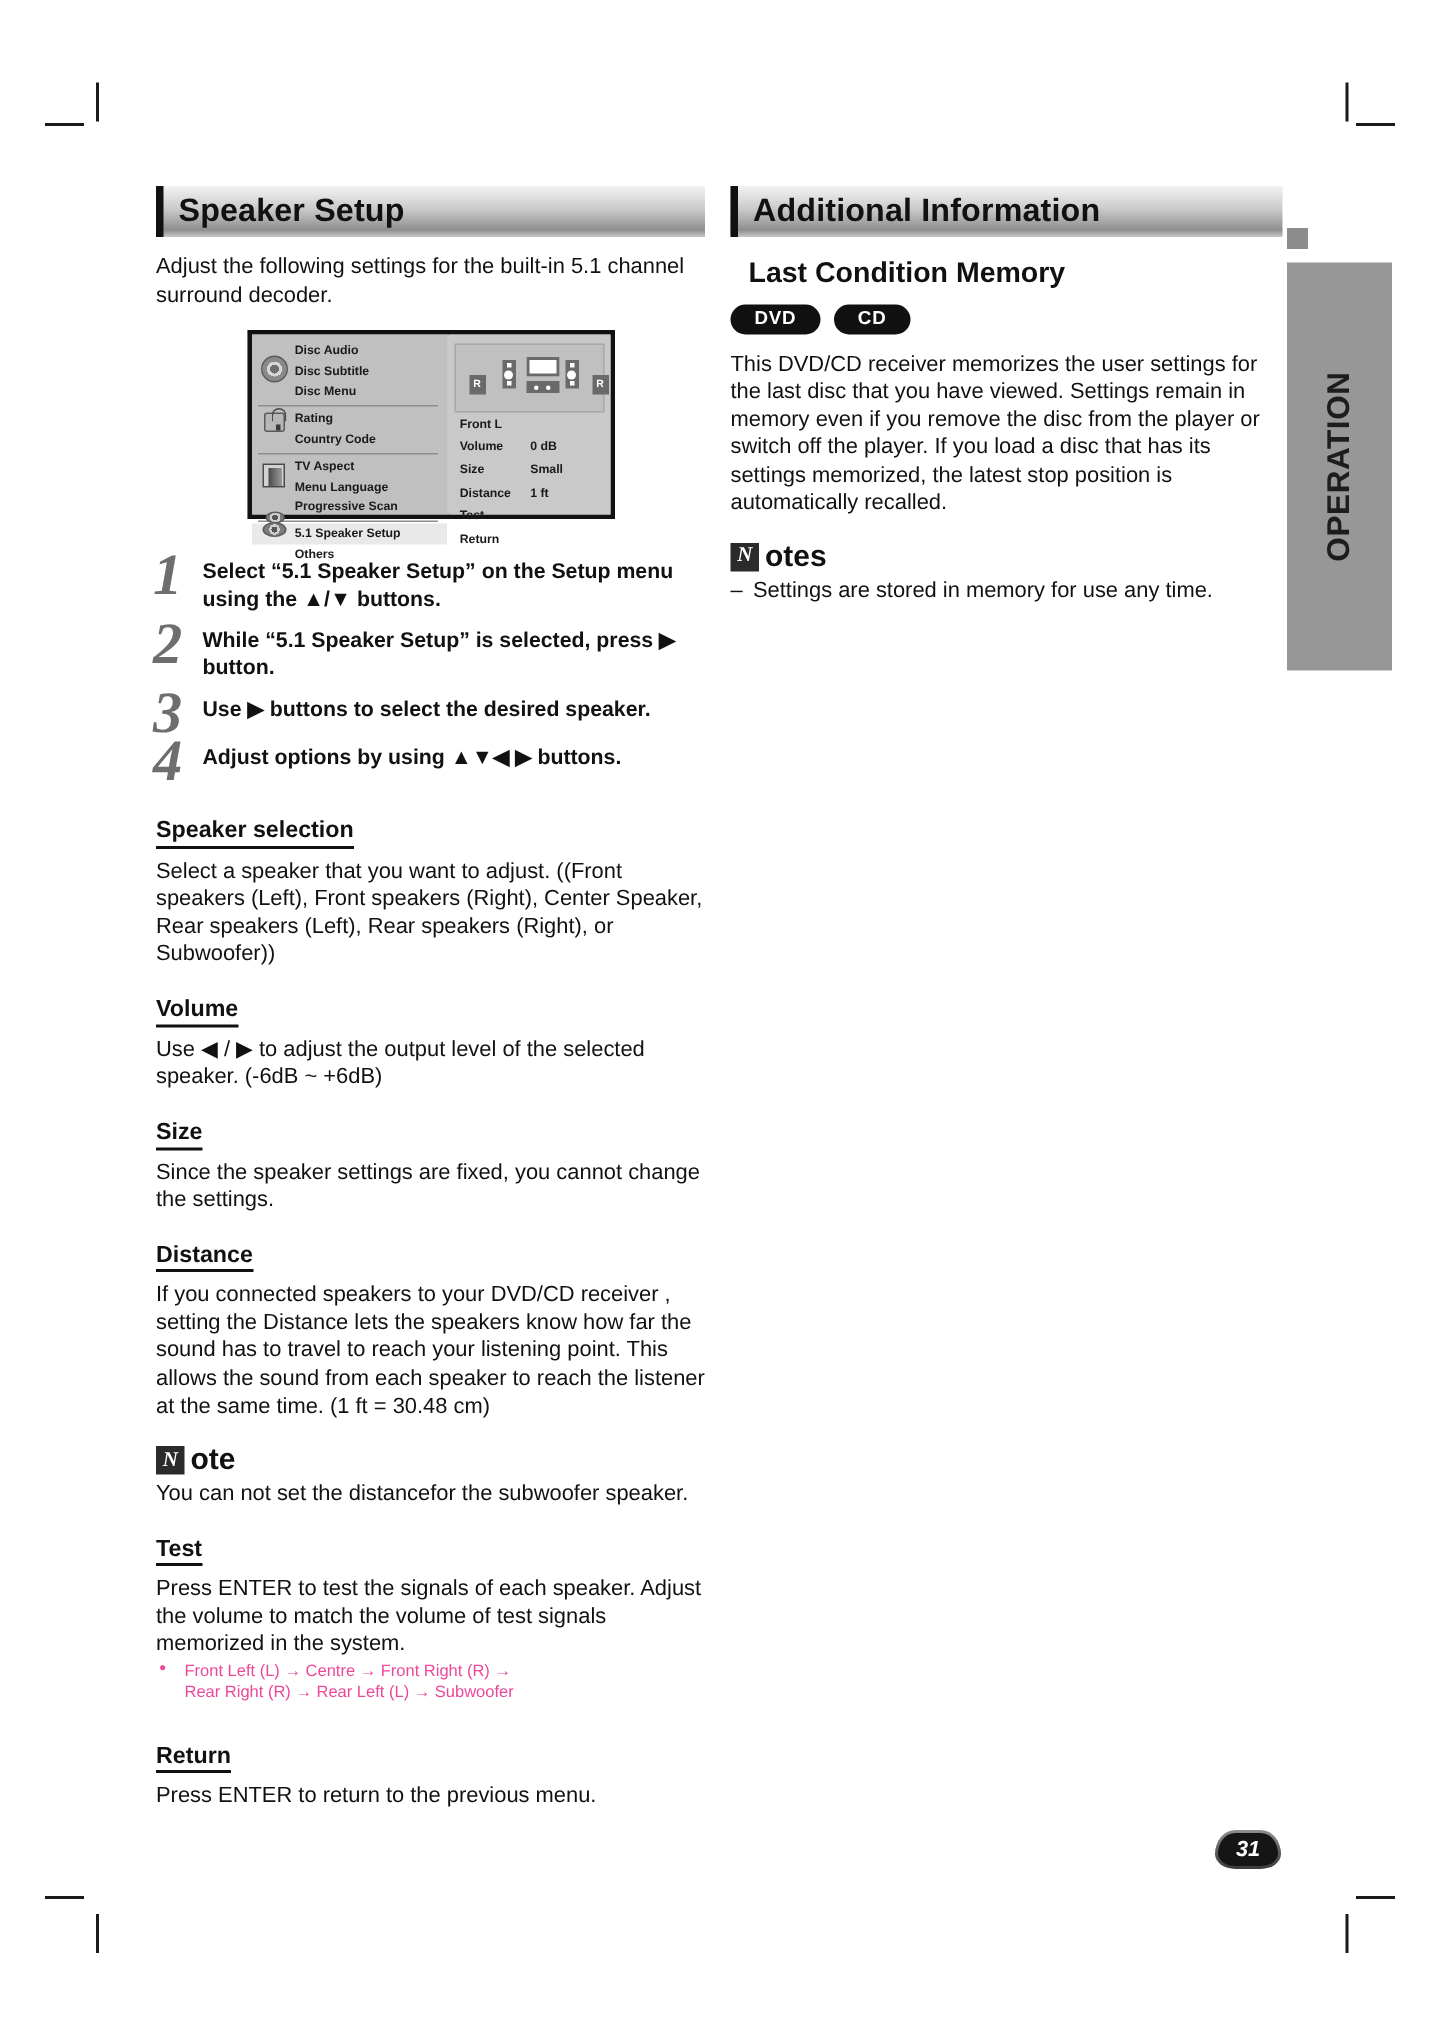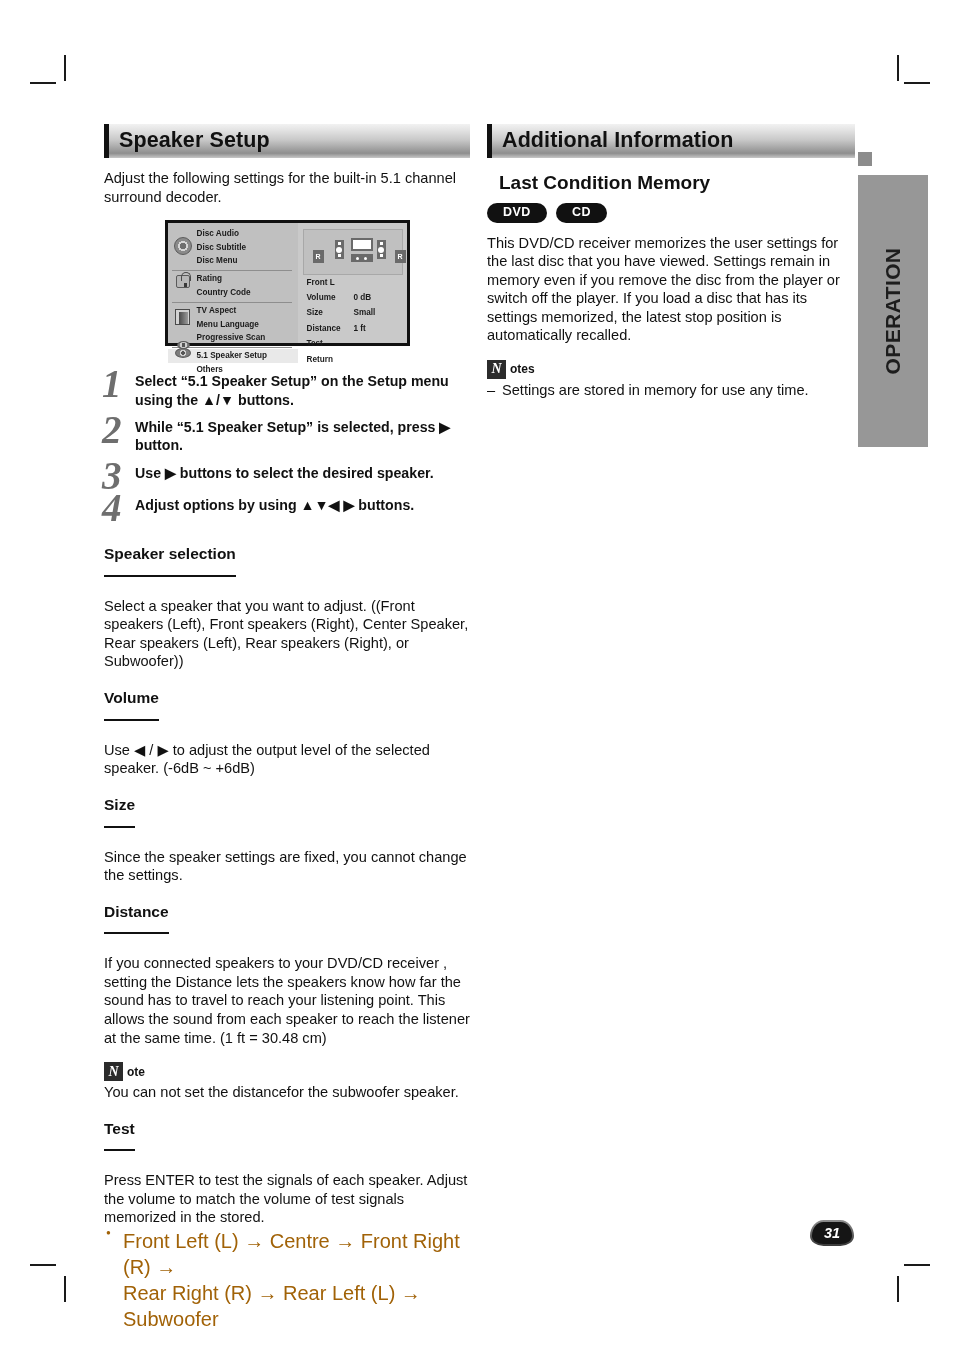--- a/index.html
+++ b/index.html
@@ -84,30 +84,30 @@
     line-height: 1;
   }
 
   
   p.body {
     margin: 11px 0 0 0;
     font-size: 14.6px;
     line-height: 1.27;
     color: #111;
   }
-  p.tight { margin-top: 20px; }
+  p.tight { margin-top: 6px; }
 
   h3.sub {
     margin: 18px 0 0 0;
     font-size: 15.5px;
     font-weight: bold;
     color: #111;
     display: inline-block;
     border-bottom: 2.2px solid #111;
-    padding-bottom: 12px;
+    padding-bottom: 1px;
     line-height: 1.15;
   }
   h2.sub2 {
     margin: 14px 0 0 12px;
     font-size: 19px;
     font-weight: bold;
     color: #111;
   }
 
   
@@ -326,21 +326,21 @@
     width: 19px; height: 19px;
     background: #2b2b2b;
     color: #fff;
     font-family: "Liberation Serif", serif;
     font-style: italic;
     font-weight: bold;
     font-size: 14px;
     line-height: 1;
   }
   .note-word {
-    font-size: 12px;
+    font-size: 20px;
     font-weight: bold;
     color: #111;
   }
   ul.dash {
     margin: 2px 0 0 0;
     padding: 0;
     list-style: none;
   }
   ul.dash li {
     font-size: 14.6px;
@@ -356,23 +356,23 @@
     left: 0;
   }
 
   
   ul.bullet {
     margin: 1px 0 0 0;
     padding: 0;
     list-style: none;
   }
   ul.bullet li {
-    font-size: 20px;
+    font-size: 11px;
     line-height: 1.3;
-    color: #a16207;
+    color: #ec4899;
     padding-left: 19px;
     position: relative;
   }
   ul.bullet li::before {
     content: "\25CF";
     position: absolute;
     left: 2px;
     top: 0px;
     font-size: 8px;
   }
@@ -567,21 +567,21 @@
     <div>
       <div class="note-head">
         <span class="note-glyph">N</span>
         <span class="note-word">ote</span>
       </div>
       <p class="body tight" style="margin-top:1px;">You can not set the distancefor the subwoofer speaker.</p>
     </div>
 
     <div>
       <h3 class="sub">Test</h3>
-      <p class="body tight">Press ENTER to test the signals of each speaker. Adjust the volume to match the volume of test signals memorized in the stored.</p>
+      <p class="body tight">Press ENTER to test the signals of each speaker. Adjust the volume to match the volume of test signals memorized in the system.</p>
       <ul class="bullet">
         <li>
           <span>Front Left (L) → Centre → Front Right (R) →</span><br>
           <span class="bl-indent" style="padding-left:0;">Rear Right (R) → Rear Left (L)  → Subwoofer</span>
         </li>
       </ul>
     </div>
 
     <div style="margin-top:8px;">
       <h3 class="sub">Return</h3>

